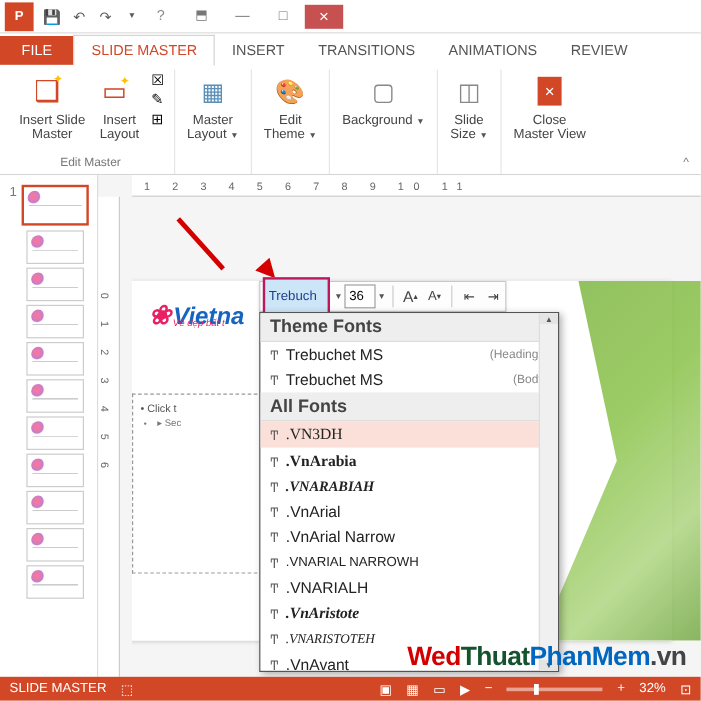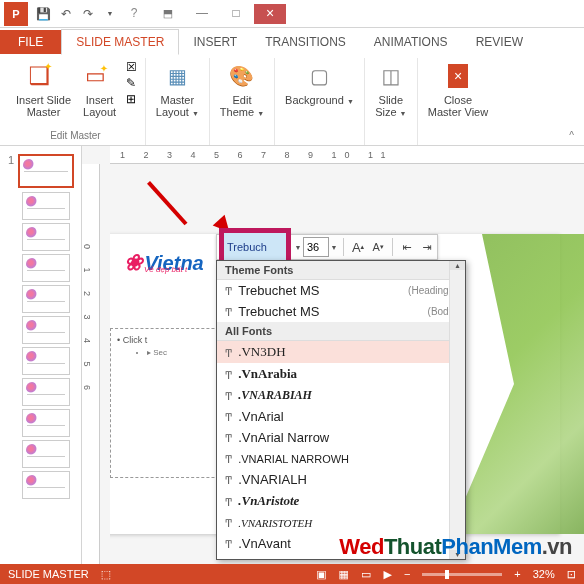--- a/index.html
+++ b/index.html
@@ -44,36 +44,36 @@
 .editor { flex: 1; position: relative; background: #f5f5f5; }
 .ruler-h { position: absolute; top: 0; left: 28px; right: 0; height: 18px; background: #fff; border-bottom: 1px solid #ccc; font-size: 9px; color: #666; display: flex; align-items: center; padding-left: 10px; letter-spacing: 8px; }
 .ruler-v { position: absolute; top: 18px; left: 0; width: 18px; bottom: 0; background: #fff; border-right: 1px solid #ccc; font-size: 9px; color: #666; writing-mode: vertical-lr; padding-top: 80px; letter-spacing: 8px; }
 .canvas-area { position: absolute; top: 18px; left: 28px; right: 0; bottom: 0; overflow: hidden; }
 .slide { position: absolute; top: 70px; left: -10px; width: 460px; height: 300px; background: #fff; box-shadow: 0 1px 4px rgba(0,0,0,0.2); }
 .slide-deco { position: absolute; right: -50px; top: 0; bottom: 0; width: 160px; background: linear-gradient(135deg, #7cb342 0%, #8bc34a 40%, #aed581 70%, #689f38 100%); clip-path: polygon(20% 0, 100% 0, 100% 100%, 0 100%, 40% 50%); opacity: 0.85; }
 .slide-logo { position: absolute; left: 24px; top: 16px; font-size: 20px; font-weight: bold; color: #1565c0; font-style: italic; }
 .slide-logo::before { content: "❀"; color: #e91e63; margin-right: 2px; font-size: 22px; }
 .slide-logo-sub { position: absolute; left: 44px; top: 31px; font-size: 8px; color: #e91e63; font-style: italic; }
 .placeholder { position: absolute; left: 10px; top: 94px; width: 140px; height: 150px; border: 1px dashed #999; padding: 6px; font-size: 9px; color: #555; }
-.placeholder ul { margin-left: 30px; font-size: 8px; color: #777; margin-top: 3px; }
+.placeholder ul { margin-left: 14px; font-size: 8px; color: #777; margin-top: 3px; }
 
 .arrow { position: absolute; top: 12px; left: 66px; width: 60px; height: 60px; }
 .arrow-line { position: absolute; top: 0; left: 0; width: 60px; height: 60px; }
 .arrow-line::before { content: ""; position: absolute; width: 4px; height: 56px; background: #d40000; transform: rotate(-42deg); transform-origin: bottom; left: 8px; top: -8px; }
 .arrow-head { position: absolute; bottom: 2px; right: 4px; width: 0; height: 0; border-left: 8px solid transparent; border-right: 8px solid transparent; border-top: 16px solid #d40000; transform: rotate(-42deg); }
 
 .mini-toolbar { position: absolute; top: 70px; left: 106px; height: 26px; background: #fdfdfd; border: 1px solid #c8c8c8; display: flex; align-items: center; box-shadow: 0 1px 3px rgba(0,0,0,0.2); z-index: 10; }
-.font-name { width: 72px; height: 20px; border: 5px solid #be185d; margin: 0 2px; font-size: 11px; padding: 14px 3px; background: #cde6f7; color: #1e3e8a; }
+.font-name { width: 56px; height: 20px; border: 2px solid #be185d; margin: 0 2px; font-size: 11px; padding: 14px 3px; background: #cde6f7; color: #1e3e8a; }
 .font-size { width: 26px; height: 20px; border: 1px solid #a0a0a0; font-size: 11px; padding: 0 3px; }
 .mini-sep { width: 1px; height: 18px; background: #ccc; margin: 0 4px; }
 .mini-btn { width: 20px; height: 20px; display: flex; align-items: center; justify-content: center; font-size: 11px; color: #444; cursor: pointer; }
 .mini-drop { width: 10px; font-size: 7px; color: #555; display: flex; align-items: center; justify-content: center; cursor: pointer; }
 
 .font-dropdown { position: absolute; top: 96px; left: 106px; width: 250px; height: 300px; background: #fff; border: 1px solid #555; box-shadow: 2px 2px 6px rgba(0,0,0,0.3); z-index: 20; overflow: hidden; }
-.dd-header { background: #eee; padding: 3px 8px; font-size: 11px; font-weight: bold; color: #444; border-bottom: 1px solid #ddd; }
+.dd-header { background: #eee; padding: 3px 8px; font-size: 15px; font-weight: bold; color: #444; border-bottom: 1px solid #ddd; }
 .dd-item { padding: 3px 8px; font-size: 13px; color: #222; display: flex; align-items: center; gap: 6px; cursor: pointer; }
 .dd-item:hover, .dd-item.hover { background: #fbe0da; }
 .dd-tt { font-family: serif; font-size: 11px; color: #555; }
 .dd-tag { margin-left: auto; font-size: 10px; color: #888; }
 .dd-scroll { position: absolute; right: 0; top: 0; bottom: 0; width: 16px; background: #f0f0f0; border-left: 1px solid #ddd; }
 .dd-scroll::before { content: "▴"; position: absolute; top: 0; width: 100%; text-align: center; font-size: 8px; color: #555; background: #e4e4e4; }
 .dd-scroll::after { content: "▾"; position: absolute; bottom: 0; width: 100%; text-align: center; font-size: 8px; color: #555; background: #e4e4e4; }
 
 .watermark { position: absolute; bottom: 24px; right: 12px; font-size: 22px; font-weight: bold; z-index: 30; font-family: Arial; letter-spacing: -0.5px; }
 .wm1 { color: #d40000; } .wm2 { color: #14532d; } .wm3 { color: #0066c0; text-align: right; } .wm4 { color: #0066c0; } .wm5 { color: #444; }

